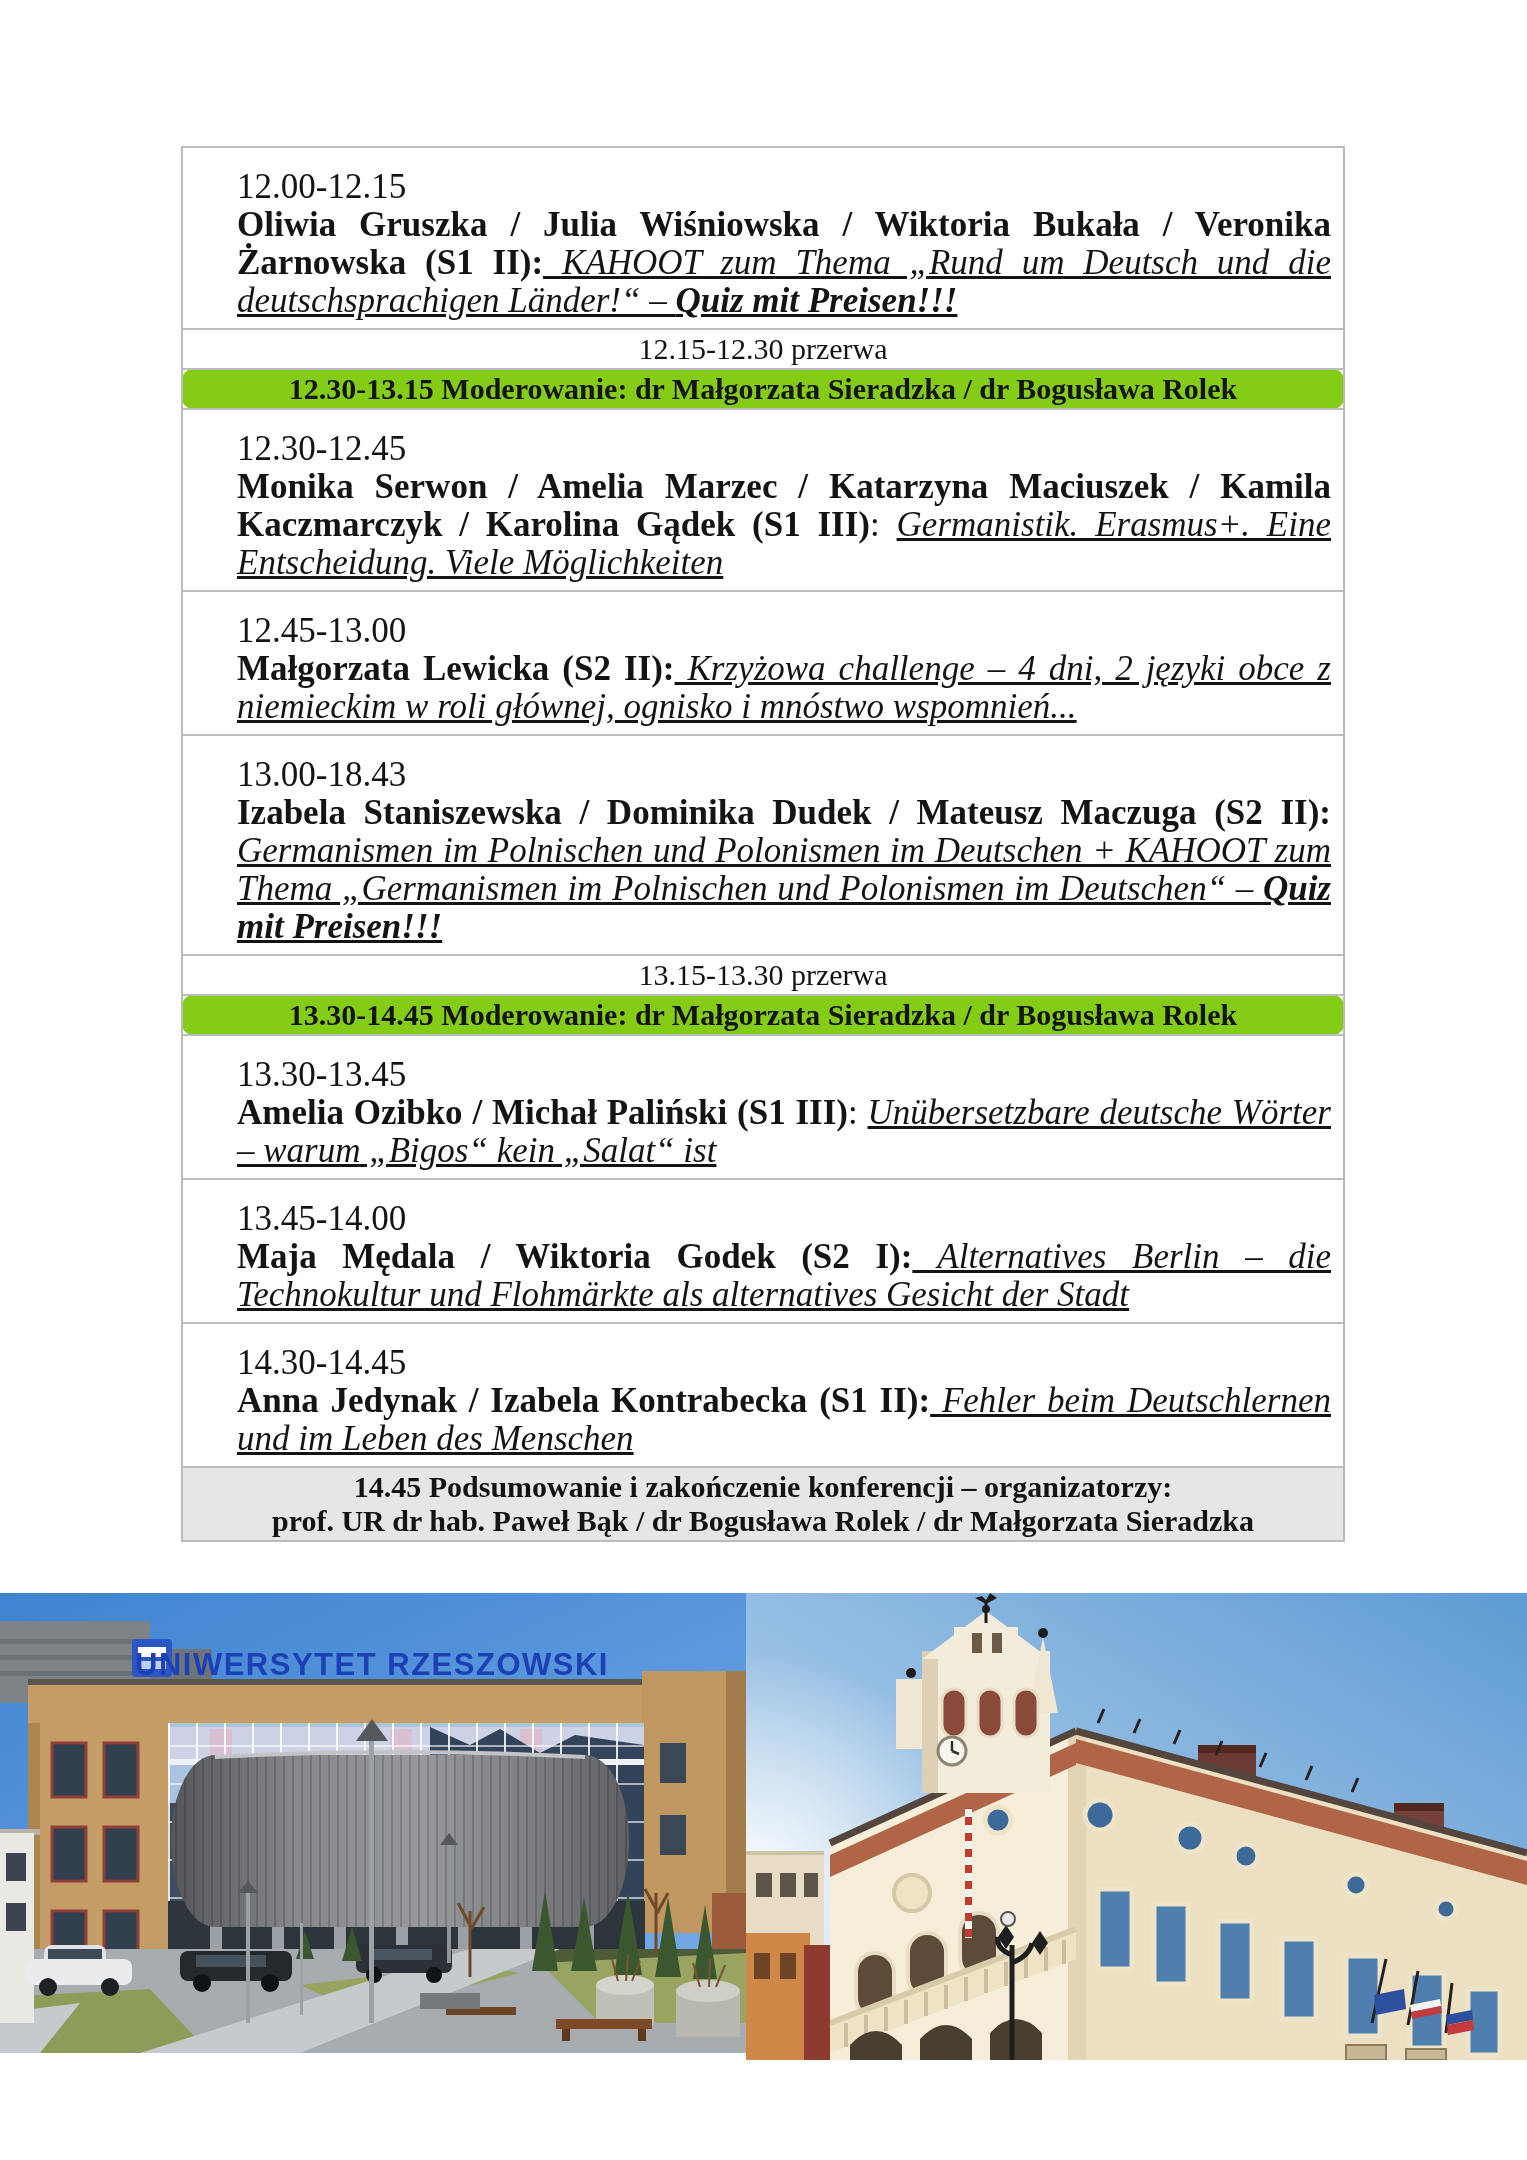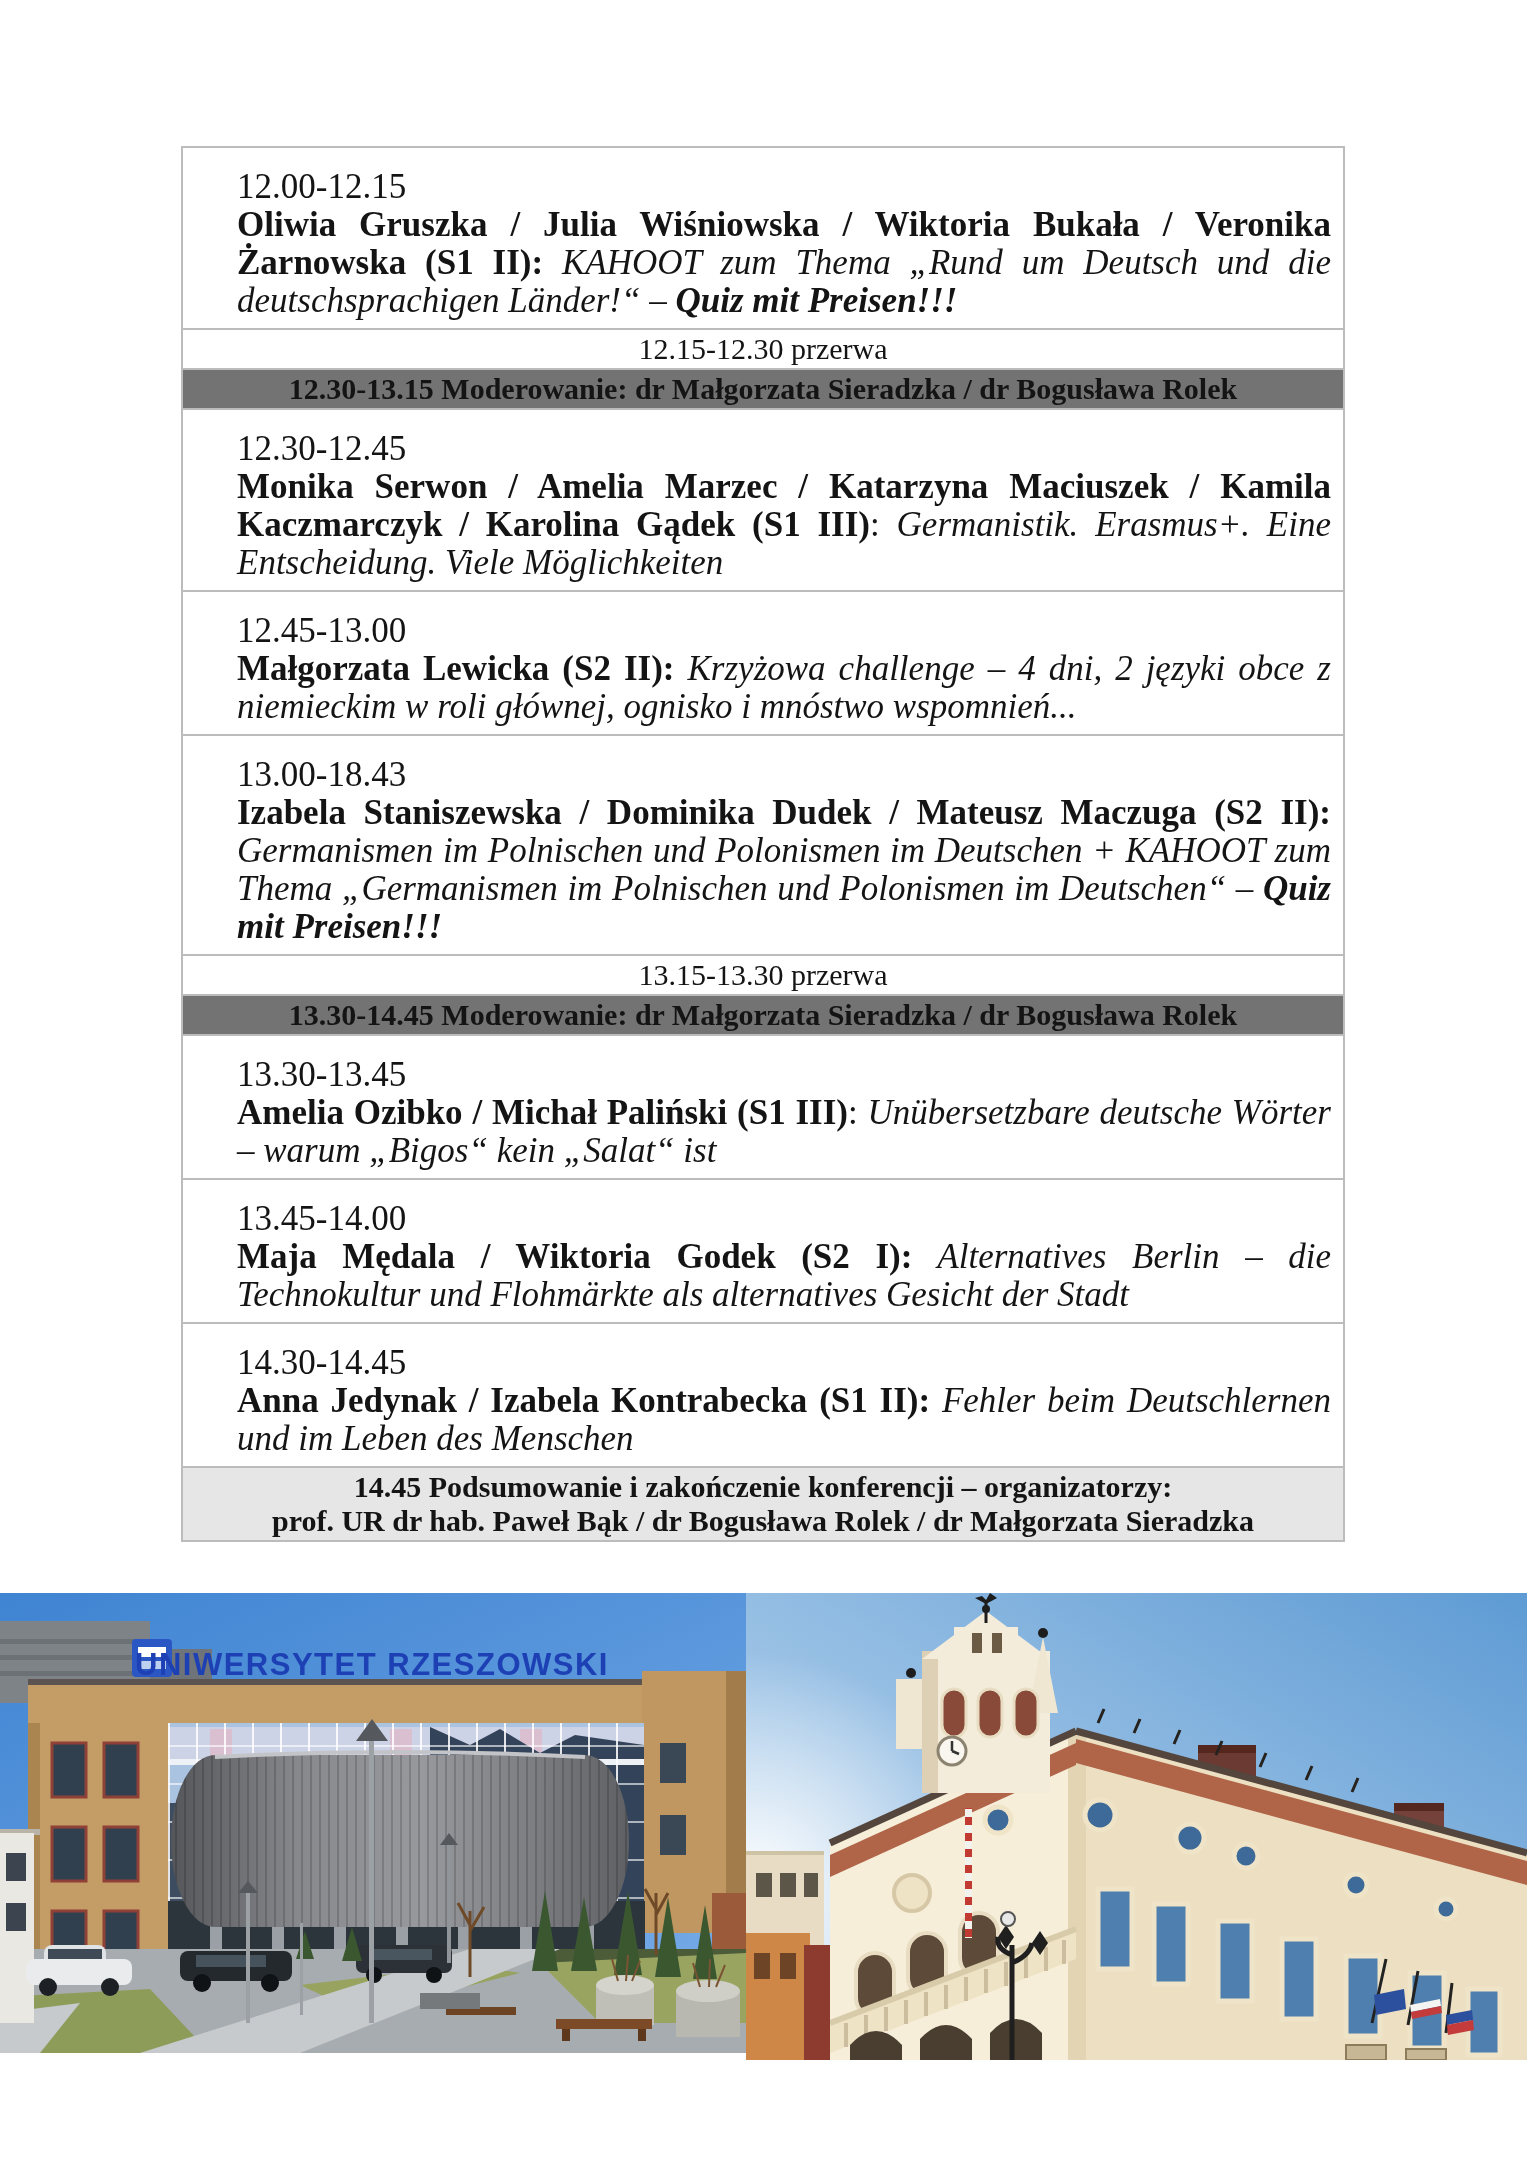--- a/index.html
+++ b/index.html
@@ -17,29 +17,29 @@
   table.schedule td{
     border:2px solid #bcbcbc;vertical-align:top;overflow:hidden;
   }
   td.session{
     font-size:35px;line-height:38px;
     padding:20px 12px 8px 54px;
   }
   td.session .time{text-align:left;}
   td.session .para{text-align:justify;}
   .b{font-weight:bold;}
-  .i{font-style:italic;}
+  .i{font-style:italic;text-decoration:underline;}
   td.break{
     font-size:30px;line-height:34px;text-align:center;
     padding:2px 8px;
     border-radius:9px;
   }
   td.moderation{
     font-size:30px;line-height:34px;text-align:center;font-weight:bold;
-    background:#737373;padding:2px 8px;border-color:#9e9e9e;
+    background:#84cc16;padding:2px 8px;border-color:#9e9e9e;border-radius:11px;
   }
   td.closing{
     font-size:30px;line-height:34px;text-align:center;font-weight:bold;
     background:#e6e6e6;padding:2px 8px;border-color:#9e9e9e;
   }
   
   .photos{
     position:absolute;left:0;top:1593px;width:1527px;
     display:flex;align-items:flex-start;
   }

